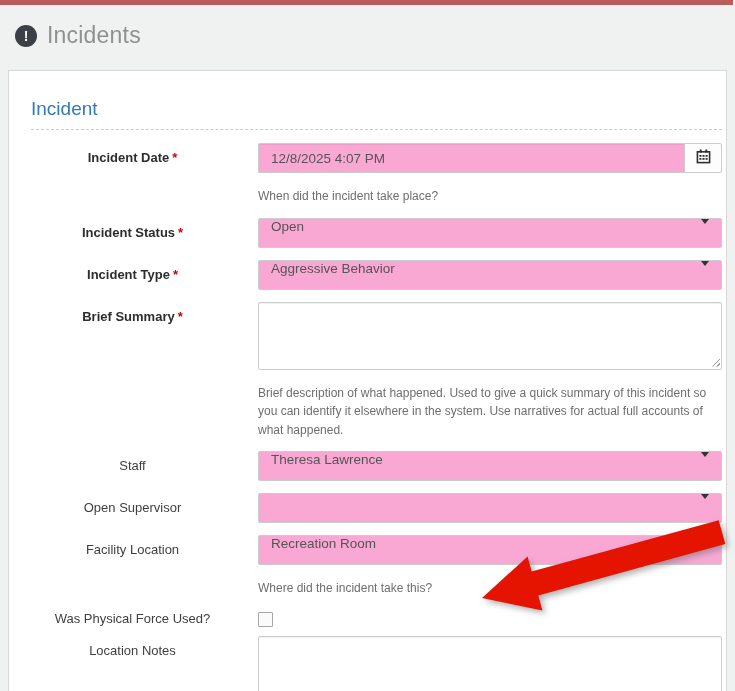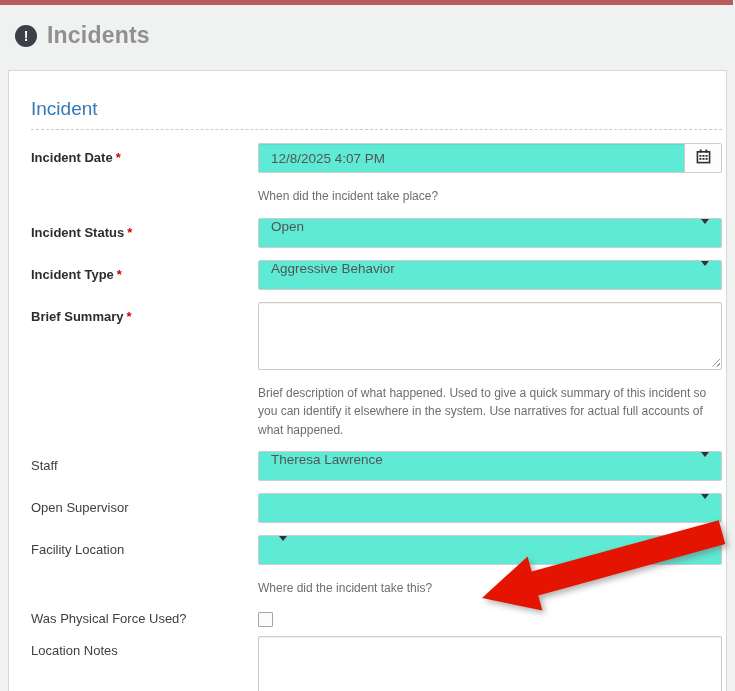--- a/index.html
+++ b/index.html
@@ -6,31 +6,31 @@
     --topbar:#bb5c5c; --page-bg:#f0f1f1; --panel-border:#d8d8d8; --heading:#337ab7;
     --focus:#66afe9; --arrow:#e51400; --required:#cc0000; --header-title:#909090; --icon-bg:#3a4045;
   }
   *{margin:0;padding:0;box-sizing:border-box;}
   html,body{width:735px;height:691px;overflow:hidden;position:relative;
     font-family:"Liberation Sans","DejaVu Sans",sans-serif;background:var(--page-bg);}
   .topbar{height:5px;background:var(--topbar);margin-right:2px;}
   .app-header{display:flex;align-items:center;gap:10px;padding:17px 16px 14px 15px;}
   .excl-icon{width:22px;height:22px;border-radius:50%;background:var(--icon-bg);color:#fff;
     display:flex;align-items:center;justify-content:center;font-weight:bold;font-size:14px;line-height:1;}
-  .app-title{font-size:23px;font-weight:700;color:var(--header-title);letter-spacing:.2px;}
+  .app-title{font-size:23px;font-weight:400;color:var(--header-title);letter-spacing:.2px;}
   .panel{position:absolute;left:8px;top:70px;width:719px;height:700px;background:#fff;
     border:1px solid var(--panel-border);padding:27px 4px 0 22px;}
   .section-title{color:var(--heading);font-size:19px;font-weight:400;
     padding-bottom:9px;border-bottom:1px dashed #cbcbcb;margin-bottom:13px;}
   .row{display:flex;margin-bottom:12px;}
-  .lbl{width:203px;min-width:203px;text-align:left;padding-top:7px;font-size:13px;color:#3f3f3f;line-height:1.25;}
+  .lbl{width:203px;min-width:203px;text-align:center;padding-top:7px;font-size:13px;color:#3f3f3f;line-height:1.25;}
   .req-label{font-weight:bold;color:#2d2d2d;}
   .req{color:var(--required);font-weight:bold;margin-left:3px;}
   .ctl{flex:1;margin-left:24px;position:relative;}
-  .txt,.sel{height:30px;width:100%;border:1px solid #ccc;border-radius:2px;background:#5eead4;
+  .txt,.sel{height:30px;width:100%;border:1px solid #ccc;border-radius:2px;background:#f9a8d4;
     font-size:13.5px;color:#555;padding:0 12px;font-family:inherit;}
   .txt{box-shadow:inset 0 1px 1px rgba(0,0,0,.06);}
   .txt.focused{border-color:var(--focus);box-shadow:inset 0 1px 1px rgba(0,0,0,.075),0 0 8px rgba(102,175,233,.6);}
   .sel{display:flex;align-items:flex-start;position:relative;cursor:pointer;}
   .sel .value{flex:1;overflow:hidden;white-space:nowrap;}
   .caret{width:0;height:0;border-left:4px solid transparent;border-right:4px solid transparent;
     border-top:5px solid #333;margin-left:8px;}
   .input-group{display:flex;}
   .input-group .txt{flex:1;border-right:none;border-radius:2px 0 0 2px;}
   .addon{width:38px;height:30px;border:1px solid #ccc;border-radius:0 2px 2px 0;background:#fdfdfd;
@@ -139,20 +139,21 @@
         <span class="value"></span>
         <span class="caret"></span>
       </div>
     </div>
   </div>
 
   <div class="row">
     <div class="lbl">Facility Location</div>
     <div class="ctl">
       <div class="sel">
+        <span class="value">Recreation Room</span>
         <span class="caret"></span>
       </div>
       <div class="help">Where did the incident take this?</div>
     </div>
   </div>
 
   <div class="row row-checkbox">
     <div class="lbl">Was Physical Force Used?</div>
     <div class="ctl">
       <input type="checkbox" class="checkbox" style="">

